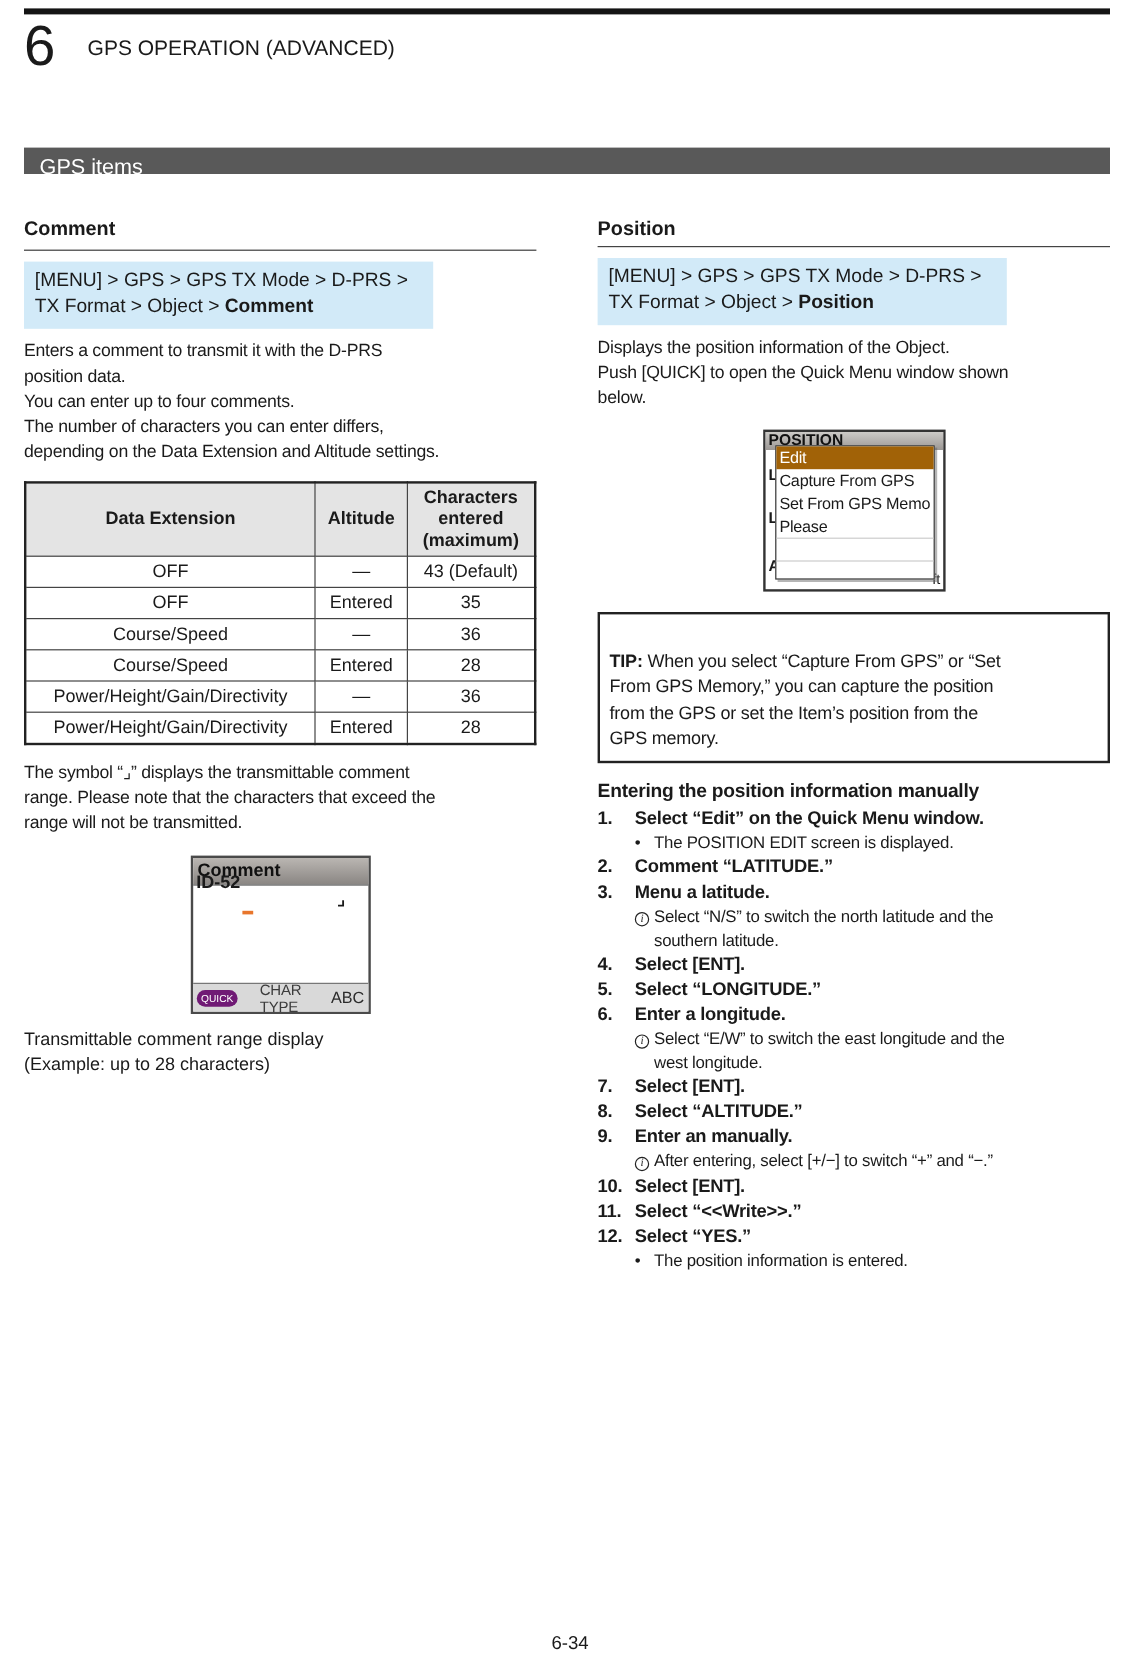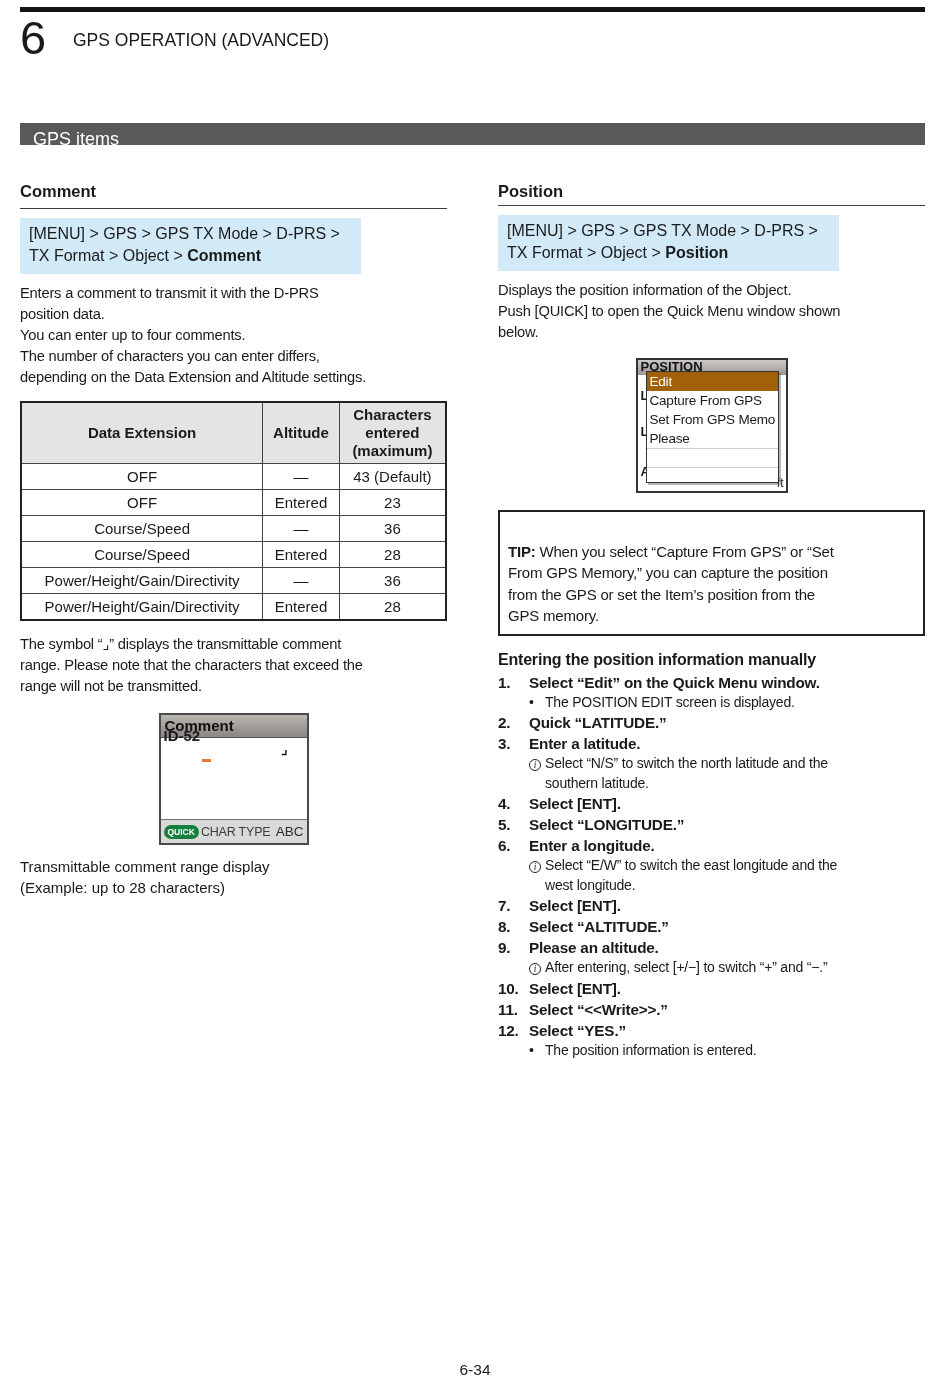--- a/index.html
+++ b/index.html
@@ -32,23 +32,23 @@
 
   .comment-mock{position:relative;width:150px;height:132px;margin:16px auto 0;background:#fff;
                 border:2px solid #4a4a4a;box-sizing:border-box;}
   .cm-header{height:22px;background:linear-gradient(#bab6b2,#8a8683);border-bottom:1px solid #555;
              font-size:15px;font-weight:700;color:#101010;line-height:21px;padding-left:4px;}
   .cm-value{position:absolute;left:3px;top:12px;font-size:15px;font-weight:700;}
   .cm-cursor{position:absolute;left:41px;top:44px;width:9px;height:2.5px;background:#e8762c;}
   .cm-range-sym{position:absolute;right:19px;top:26px;font-size:14px;font-weight:700;}
   .cm-footer{position:absolute;left:0;right:0;bottom:0;height:24px;background:#d9d9d9;
              border-top:1px solid #777;display:flex;align-items:center;padding:0 3px;box-sizing:border-box;}
-  .quick-badge{background:#15803d;color:#fff;font-size:8.5px;font-weight:700;border-radius:7px;
+  .quick-badge{background:#701a75;color:#fff;font-size:8.5px;font-weight:400;border-radius:7px;
                padding:2px 4px;}
-  .cm-chartype{font-size:12.5px;color:#3c3c3c;margin-left:2px;letter-spacing:-0.2px;}
+  .cm-chartype{font-size:12.5px;color:#3c3c3c;margin-left:18px;letter-spacing:-0.2px;}
   .cm-abc{margin-left:auto;font-size:13.5px;color:#2b2b2b;}
 
   .caption{margin-top:11px;text-align:left;font-size:15px;line-height:21px;white-space:pre-line;}
 
   .pos-default{font-size:15.2px;line-height:21px;margin-top:2px;letter-spacing:-0.2px;}
   .pos-default-indent{padding-left:71px;}
   .col-rule{border-bottom:1.5px solid #444;margin-top:4px;}
 
   .pos-mock{position:relative;width:152px;height:135px;margin:15px auto 0;background:#fff;
             border:2px solid #333;box-sizing:border-box;}
@@ -117,21 +117,21 @@
       </thead>
       <tbody>
           <tr>
             <td>OFF</td>
             <td>—</td>
             <td>43 (Default)</td>
           </tr>
           <tr>
             <td>OFF</td>
             <td>Entered</td>
-            <td>23</td>
+            <td>35</td>
           </tr>
           <tr>
             <td>Course/Speed</td>
             <td>—</td>
             <td>36</td>
           </tr>
           <tr>
             <td>Course/Speed</td>
             <td>Entered</td>
             <td>28</td>
@@ -212,25 +212,25 @@
         <div class="step">
           <span class="step-num">1.</span>
           <span class="step-text">Select “Edit” on the Quick Menu window.</span>
         </div>
         <div class="sub">
           <span class="sub-marker">•</span>
           <span class="sub-text">The POSITION EDIT screen is displayed.</span>
         </div>
         <div class="step">
           <span class="step-num">2.</span>
-          <span class="step-text">Quick “LATITUDE.”</span>
+          <span class="step-text">Comment “LATITUDE.”</span>
         </div>
         <div class="step">
           <span class="step-num">3.</span>
-          <span class="step-text">Enter a latitude.</span>
+          <span class="step-text">Menu a latitude.</span>
         </div>
         <div class="sub">
           <span class="sub-marker"><span class="info-icon">i</span></span>
           <span class="sub-text">Select “N/S” to switch the north latitude and the
 southern latitude.</span>
         </div>
         <div class="step">
           <span class="step-num">4.</span>
           <span class="step-text">Select [ENT].</span>
         </div>
@@ -250,21 +250,21 @@
         <div class="step">
           <span class="step-num">7.</span>
           <span class="step-text">Select [ENT].</span>
         </div>
         <div class="step">
           <span class="step-num">8.</span>
           <span class="step-text">Select “ALTITUDE.”</span>
         </div>
         <div class="step">
           <span class="step-num">9.</span>
-          <span class="step-text">Please an altitude.</span>
+          <span class="step-text">Enter an manually.</span>
         </div>
         <div class="sub">
           <span class="sub-marker"><span class="info-icon">i</span></span>
           <span class="sub-text">After entering, select [+/−] to switch “+” and “−.”</span>
         </div>
         <div class="step">
           <span class="step-num">10.</span>
           <span class="step-text">Select [ENT].</span>
         </div>
         <div class="step">

